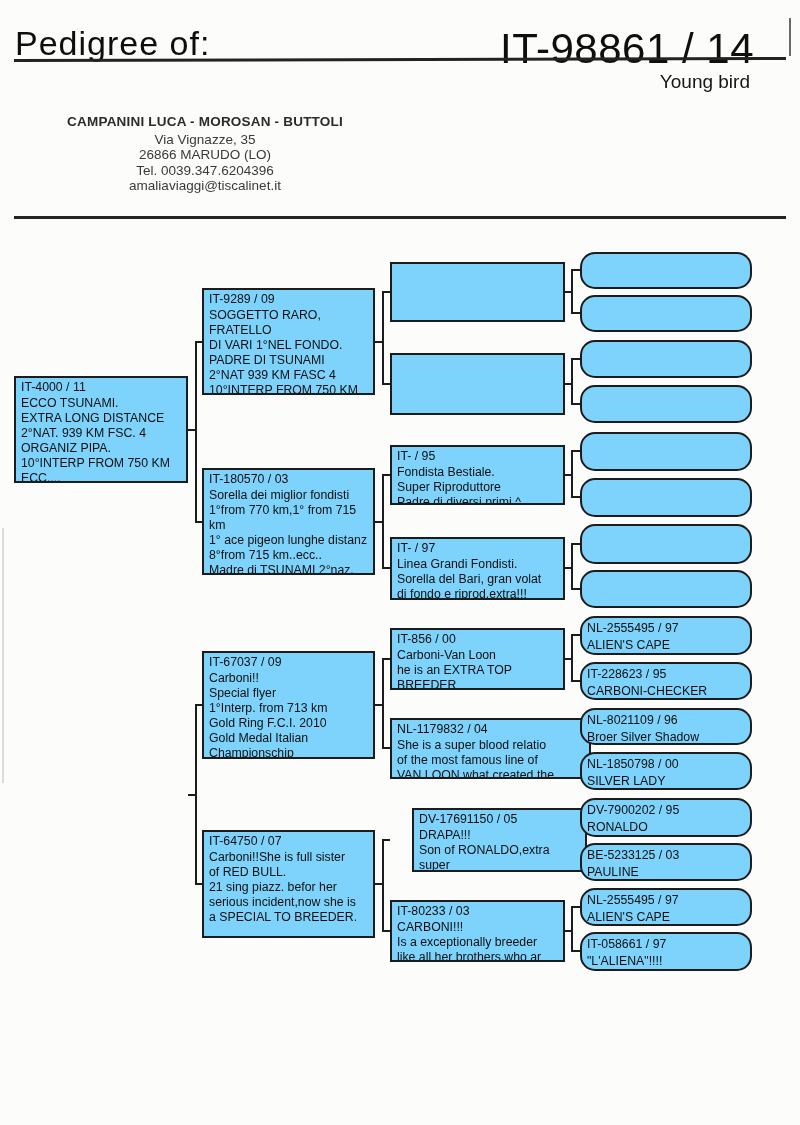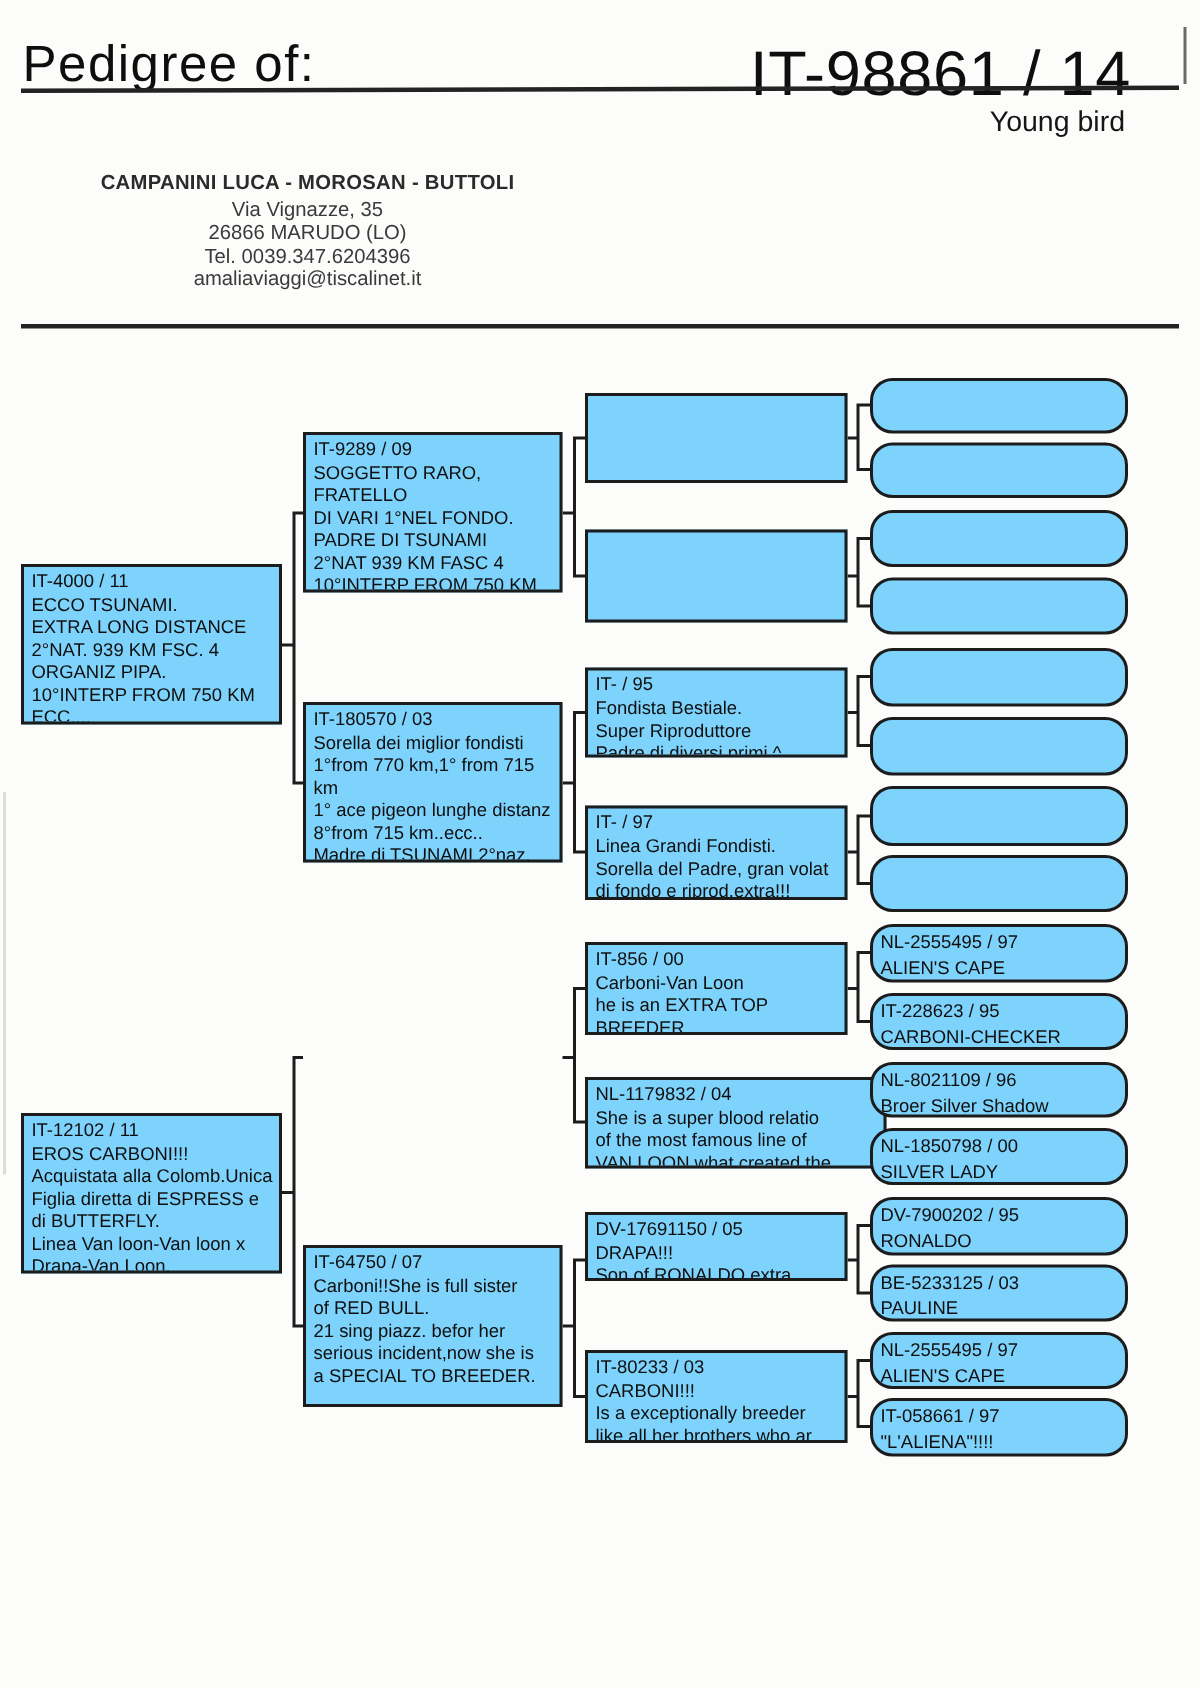--- a/index.html
+++ b/index.html
@@ -63,21 +63,21 @@
   .bx-g2-1{left:202px;top:468px;width:173px;height:107px}
   .bx-g2-2{left:202px;top:651px;width:173px;height:108px}
   .bx-g2-3{left:202px;top:830px;width:173px;height:108px}
   
   .bx-g3-0{left:390px;top:262px;width:175px;height:60px}
   .bx-g3-1{left:390px;top:353px;width:175px;height:62px}
   .bx-g3-2{left:390px;top:445px;width:175px;height:60px}
   .bx-g3-3{left:390px;top:537px;width:175px;height:63px}
   .bx-g3-4{left:390px;top:628px;width:175px;height:62px}
   .bx-g3-5{left:390px;top:718px;width:201px;height:61px}
-  .bx-g3-6{left:390px;top:808px;width:175px;height:46px}
+  .bx-g3-6{left:412px;top:808px;width:175px;height:64px}
   .bx-g3-7{left:390px;top:900px;width:175px;height:62px}
   
   .bx-g4-0{left:580px;top:252px;width:172px;height:37px}
   .bx-g4-1{left:580px;top:295px;width:172px;height:37px}
   .bx-g4-2{left:580px;top:340px;width:172px;height:38px}
   .bx-g4-3{left:580px;top:385px;width:172px;height:38px}
   .bx-g4-4{left:580px;top:432px;width:172px;height:39px}
   .bx-g4-5{left:580px;top:478px;width:172px;height:39px}
   .bx-g4-6{left:580px;top:524px;width:172px;height:40px}
   .bx-g4-7{left:580px;top:570px;width:172px;height:38px}
@@ -120,48 +120,48 @@
 
   <div class="box bx-g1-0">
     <div class="box-id">IT-4000 / 11</div>
     <div class="box-text">ECCO TSUNAMI.
 EXTRA LONG DISTANCE
 2°NAT. 939 KM FSC. 4
 ORGANIZ PIPA.
 10°INTERP FROM 750 KM
 ECC....</div>
   </div>
-  <div class="box bx-g1-1">
-    <div class="box-id">IT-12102 / 11</div>
-    <div class="box-text">EROS CARBONI!!!
-Acquistata alla Colomb.Unica
-Figlia diretta di ESPRESS e
-di BUTTERFLY.
-Linea Van loon-Van loon x
-Drapa-Van Loon.</div>
-  </div>
 
   <div class="box bx-g2-0">
     <div class="box-id">IT-9289 / 09</div>
     <div class="box-text">SOGGETTO RARO, FRATELLO
 DI VARI 1°NEL FONDO.
 PADRE DI TSUNAMI
 2°NAT 939 KM FASC 4
 10°INTERP FROM 750 KM
 LINEA PITER THOMAS</div>
   </div>
   <div class="box bx-g2-1">
     <div class="box-id">IT-180570 / 03</div>
     <div class="box-text">Sorella dei miglior fondisti
 1°from 770 km,1° from 715 km
 1° ace pigeon lunghe distanz
 8°from 715 km..ecc..
 Madre di TSUNAMI 2°naz.
 from 939 km fasc. 4</div>
   </div>
+  <div class="box bx-g2-2">
+    <div class="box-id">IT-67037 / 09</div>
+    <div class="box-text">Carboni!!
+Special flyer
+1°Interp. from 713 km
+Gold Ring F.C.I. 2010
+Gold Medal Italian
+Championschip</div>
+  </div>
   <div class="box bx-g2-3">
     <div class="box-id">IT-64750 / 07</div>
     <div class="box-text">Carboni!!She is full sister
 of RED BULL.
 21 sing piazz. befor her
 serious incident,now she is
 a SPECIAL TO BREEDER.</div>
   </div>
 
   <div class="box bx-g3-0">
@@ -174,21 +174,21 @@
   </div>
   <div class="box bx-g3-2">
     <div class="box-id">IT- / 95</div>
     <div class="box-text">Fondista Bestiale.
 Super Riproduttore
 Padre di diversi primi ^</div>
   </div>
   <div class="box bx-g3-3">
     <div class="box-id">IT- / 97</div>
     <div class="box-text">Linea Grandi Fondisti.
-Sorella del Padre, gran volat
+Sorella del Bari, gran volat
 di fondo e riprod.extra!!!</div>
   </div>
   <div class="box bx-g3-4">
     <div class="box-id">IT-856 / 00</div>
     <div class="box-text">Carboni-Van Loon
 he is an EXTRA TOP BREEDER
 column of the loft,father of</div>
   </div>
   <div class="box bx-g3-5">
     <div class="box-id">NL-1179832 / 04</div>

